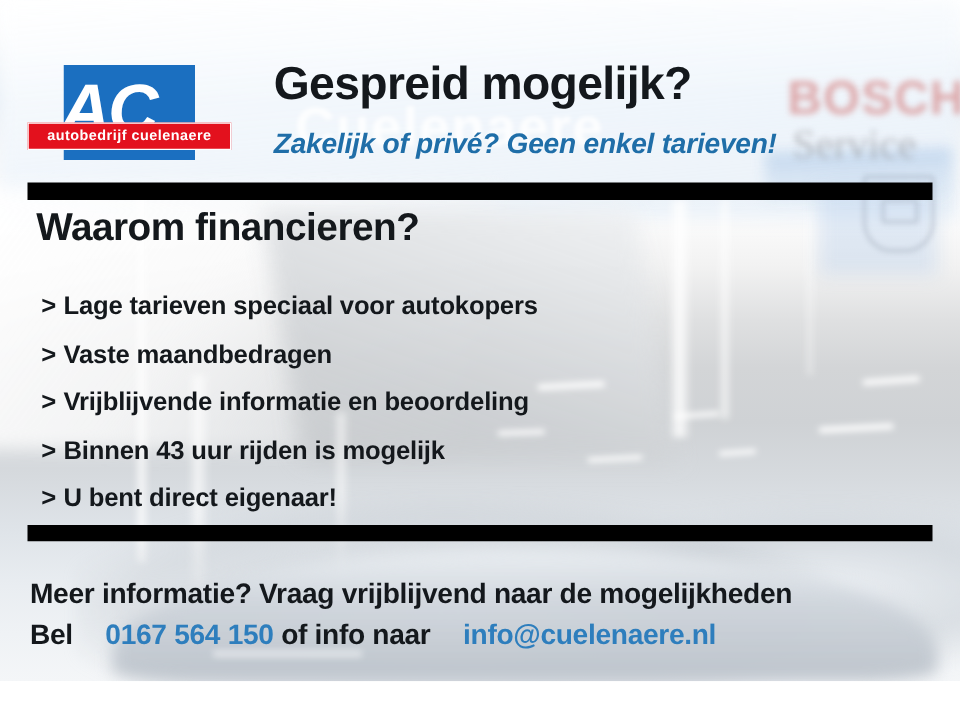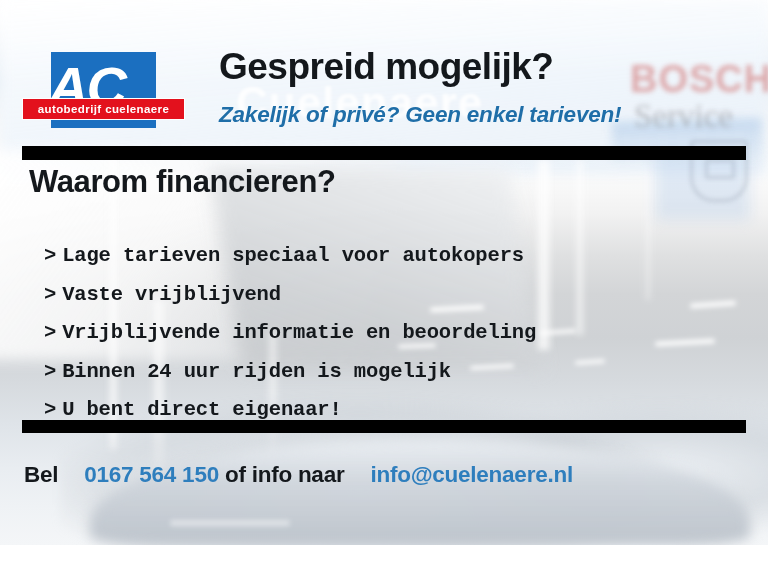--- a/index.html
+++ b/index.html
@@ -280,24 +280,23 @@
     font-size: 31px;
     font-weight: bold;
     color: #14181c;
     letter-spacing: -0.4px;
     white-space: nowrap;
   }
   .bullets {
     position: absolute;
     left: 29px;
     top: 222px;
-    margin: 15px;
+    margin: 4px;
     padding: 0;
     list-style: none;
-    font-family: Liberation Mono, monospace;
   }
   .bullets li {
     font-size: 20.5px;
     font-weight: bold;
     color: #14181c;
     line-height: 38.5px;
     letter-spacing: -0.15px;
     white-space: nowrap;
   }
   .bullets li .chev {
@@ -381,26 +380,27 @@
   </div>
 
   <div class="headline">Gespreid mogelijk?</div>
   <div class="subhead">Zakelijk of privé? Geen enkel tarieven!</div>
 
   <div class="rule top"></div>
 
   <div class="section-title">Waarom financieren?</div>
   <ul class="bullets">
     <li><span class="chev">&gt;</span><span>Lage tarieven speciaal voor autokopers</span></li>
-    <li><span class="chev">&gt;</span><span>Vaste vrijblijvend</span></li>
+    <li><span class="chev">&gt;</span><span>Vaste maandbedragen</span></li>
     <li><span class="chev">&gt;</span><span>Vrijblijvende informatie en beoordeling</span></li>
-    <li><span class="chev">&gt;</span><span>Binnen 24 uur rijden is mogelijk</span></li>
+    <li><span class="chev">&gt;</span><span>Binnen 43 uur rijden is mogelijk</span></li>
     <li><span class="chev">&gt;</span><span>U bent direct eigenaar!</span></li>
   </ul>
 
   <div class="rule bottom"></div>
 
   <div class="footer">
+    <div class="footer-line">Meer informatie? Vraag vrijblijvend naar de mogelijkheden</div>
     <div class="footer-line"><span>Bel </span><span class="footer-link">0167 564 150</span><span> of info naar </span><span class="footer-link">info@cuelenaere.nl</span></div>
   </div>
 
   <div class="letterbox"></div>
 </div>
 
 </body></html>

